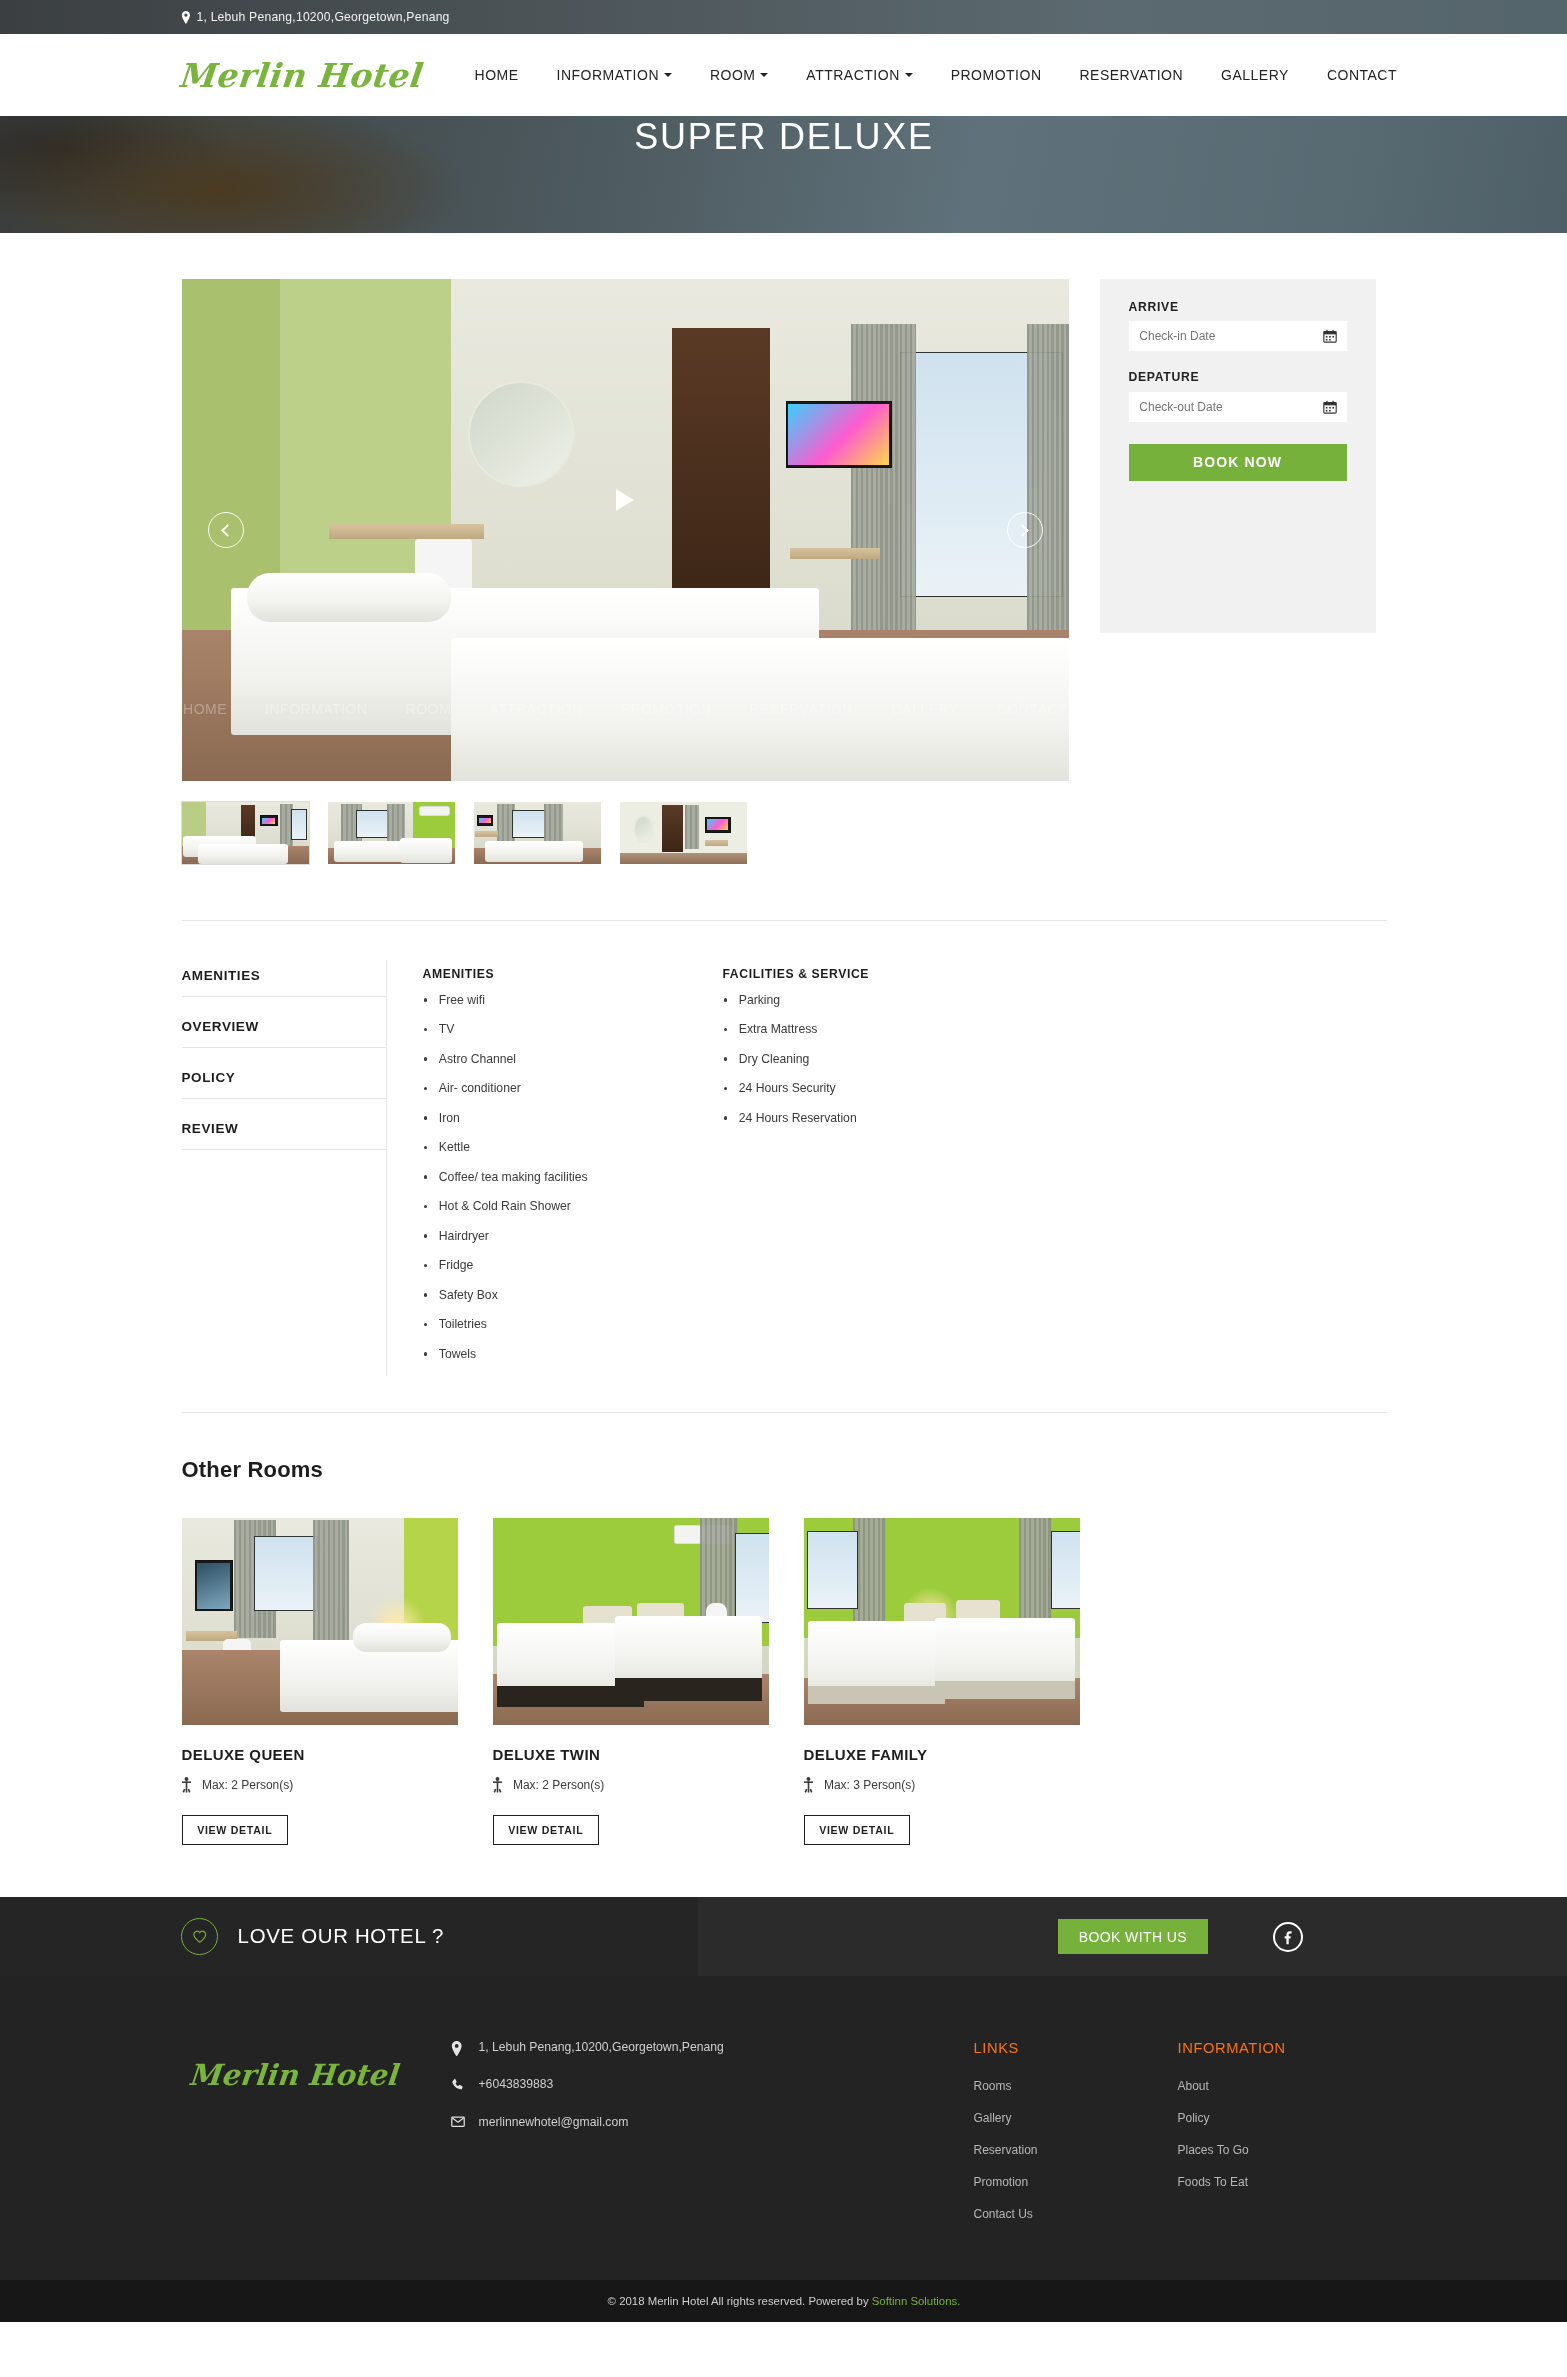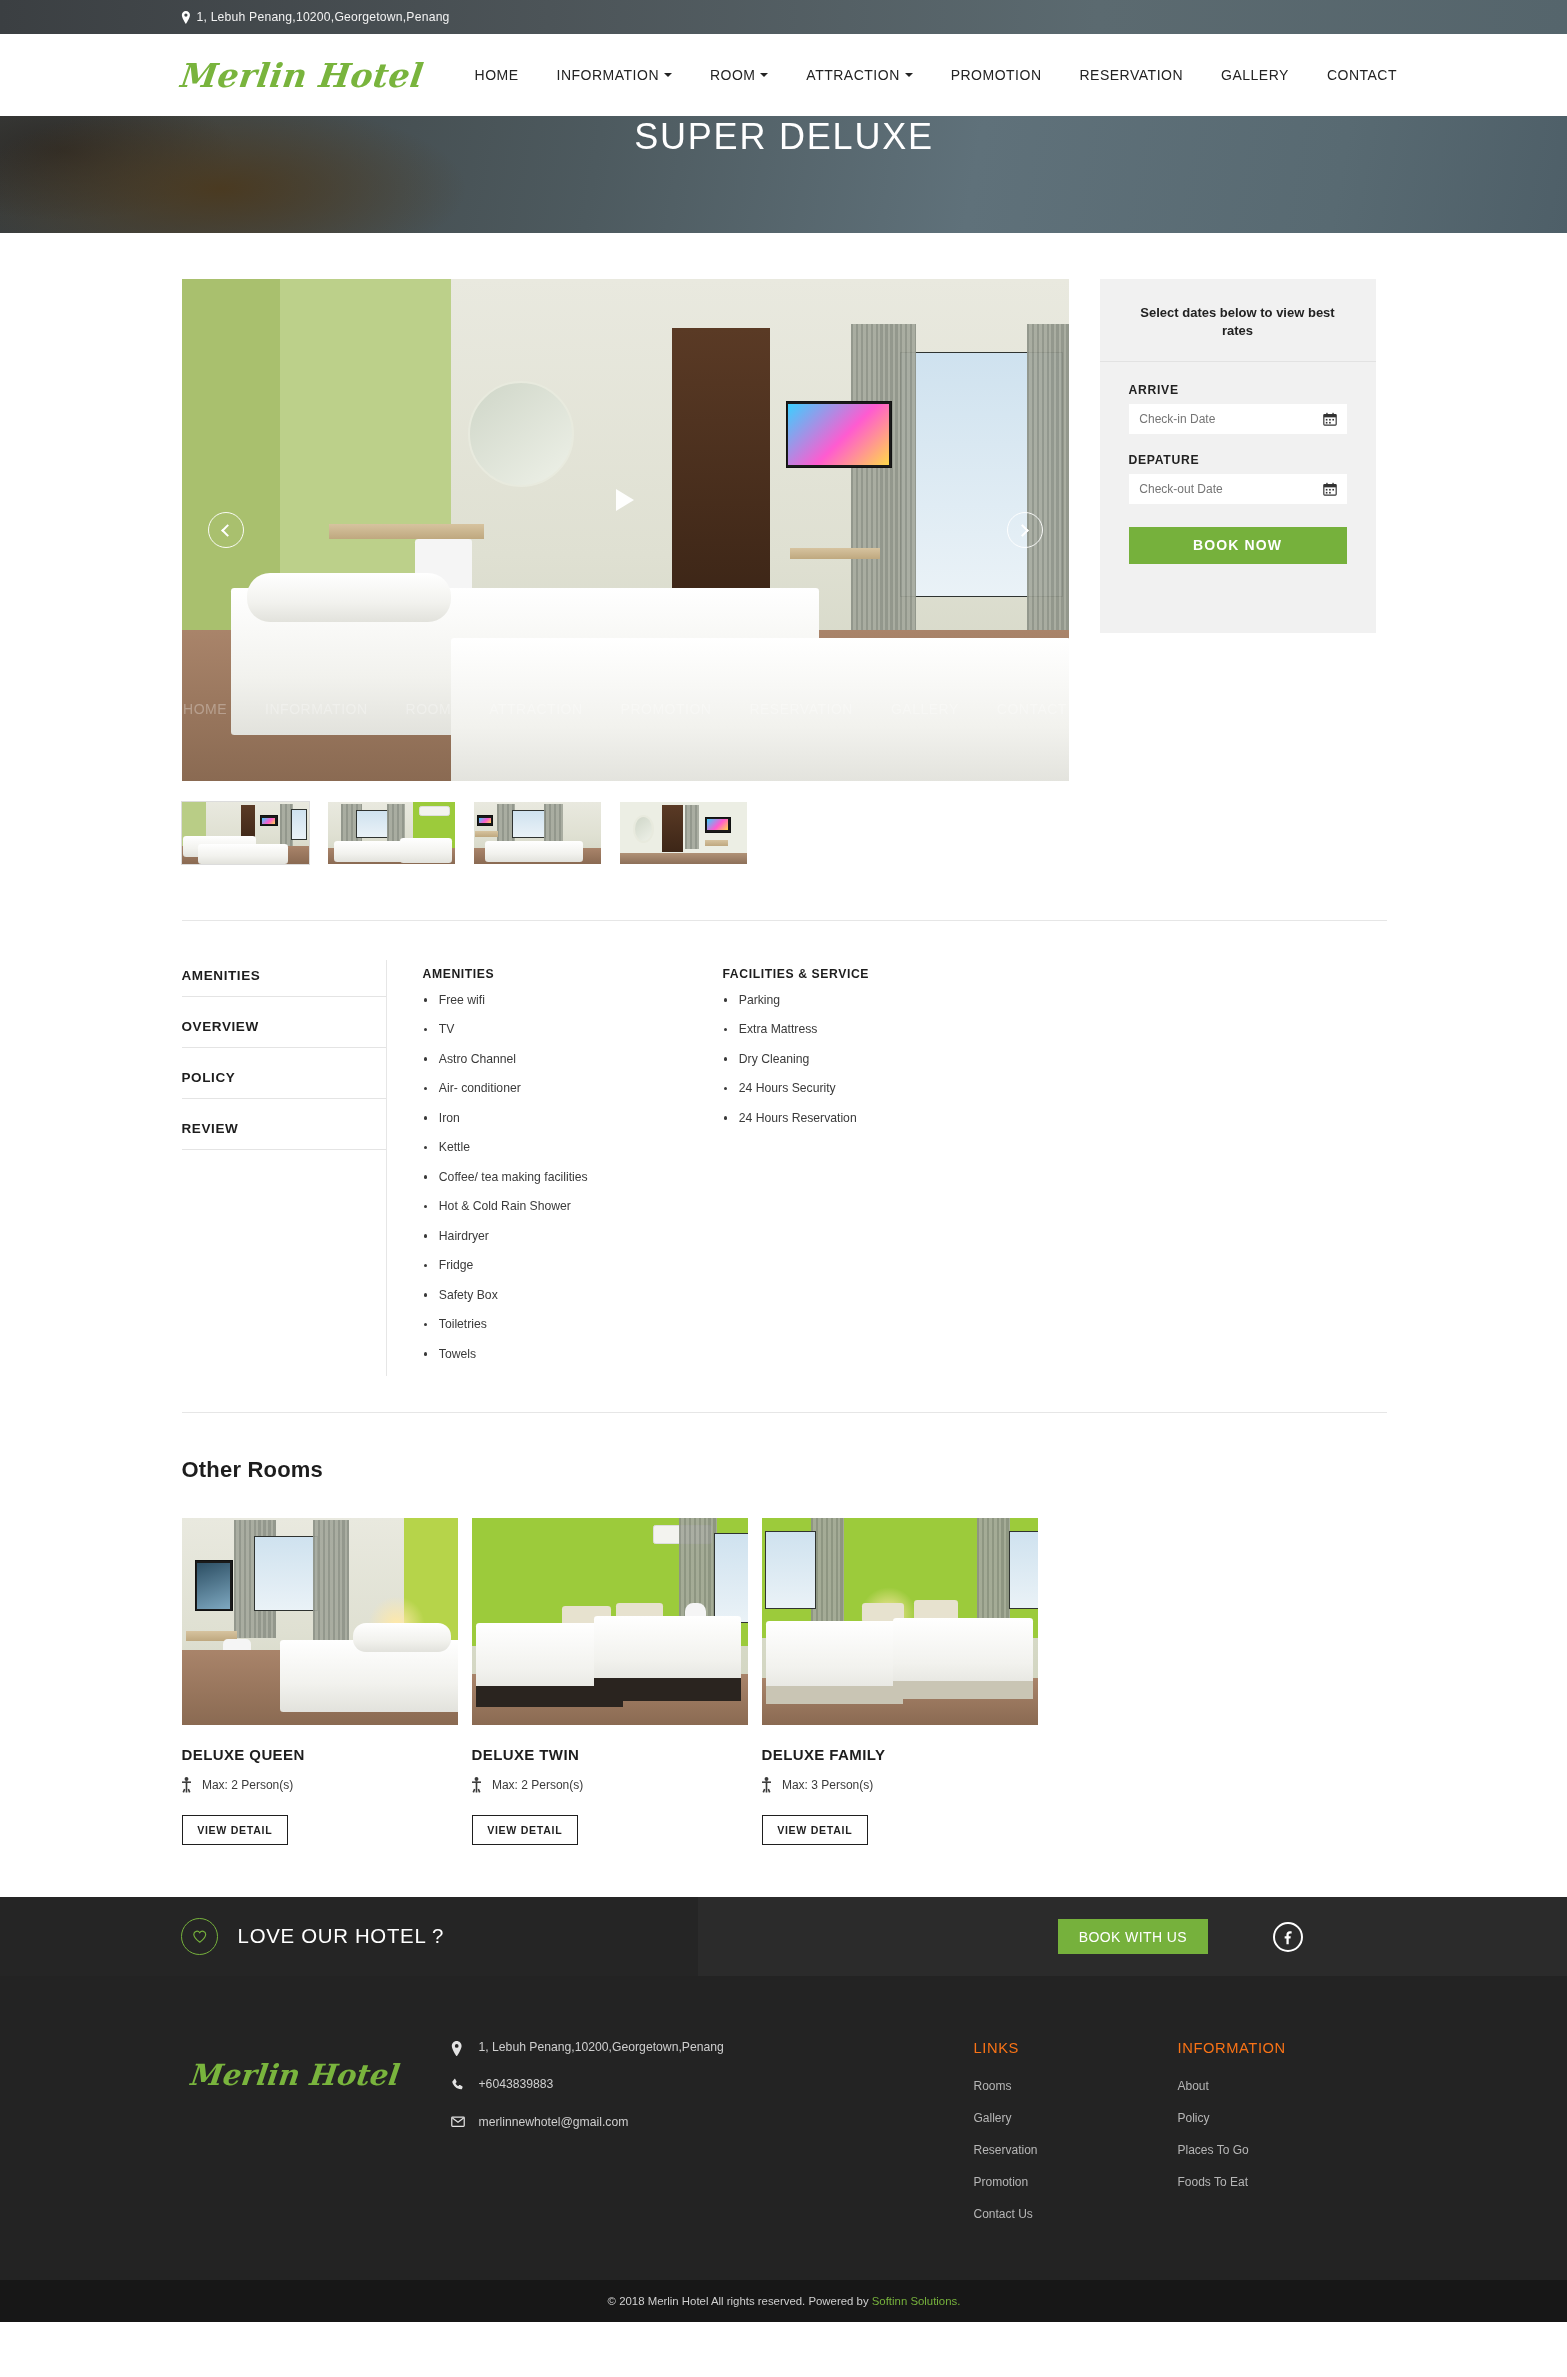--- a/index.html
+++ b/index.html
@@ -145,21 +145,21 @@
     position: relative;
   }
   .col-list li:before {
     content: ""; position: absolute; left: 1.6px; top: 5.7px;
     width: 3.3px; height: 3.3px; border-radius: 50%; background: #3a3a3a;
   }
 
   
   .other { padding-top: 44px; padding-bottom: 52px; }
   .other h2 { font-size: 22px; font-weight: 700; color: #1d1d1d; letter-spacing: 0.2px; }
-  .rcards { display: flex; gap: 14px; margin-top: 35px; }
+  .rcards { display: flex; gap: 35px; margin-top: 35px; }
   .rcard { width: 276px; }
   .rimg { width: 276px; height: 207px; overflow: hidden; background: #cfd6bd; position: relative; cursor: pointer; }
   .rname { font-size: 15px; font-weight: 700; letter-spacing: 0.4px; margin-top: 20.4px; color: #1d1d1d; }
   .rmax { display: flex; align-items: center; gap: 11.4px; margin-top: 14.7px; font-size: 12px; color: #3a3a3a; }
   .person-ic { width: 9px; height: 15.5px; flex: none; }
   .viewbtn {
     margin-top: 22px; display: inline-block; border: 1.6px solid #1f1f1f;
     padding: 8.2px 14.7px; font-size: 10.6px; font-weight: 700; letter-spacing: 0.7px;
     color: #1f1f1f; background: #fff; cursor: pointer;
     font-family: "Liberation Sans", sans-serif;
@@ -373,21 +373,20 @@
                   <div class="tvscr"></div>
                 </div>
               <div class="desk" style="left:85px;top:38px;width:23px;height:5.7px;"></div>
               <div class="floor" style="height:11.4px;background:linear-gradient(180deg,#b09277,#8d7059);"></div>
             </div>
           </div>
         </div>
       </div>
 
       <div class="bookbox">
-        <div class="bookbox-head">Select dates below to view best rates</div>
         <div class="bookbox-body">
           <div class="fld-label">ARRIVE</div>
           <div class="date-field">
             <input type="text" placeholder="Check-in Date" style="">
             <span class="cal-ic">
               <svg viewBox="0 0 17 17" width="14" height="14">
                   <rect x="1" y="3" width="15" height="13" rx="1" fill="none" stroke="#333" stroke-width="1.4"></rect>
                   <rect x="1" y="3" width="15" height="3.5" fill="#333"></rect>
                   <rect x="4" y="1" width="1.6" height="3.2" fill="#333"></rect>
                   <rect x="11.4" y="1" width="1.6" height="3.2" fill="#333"></rect>

